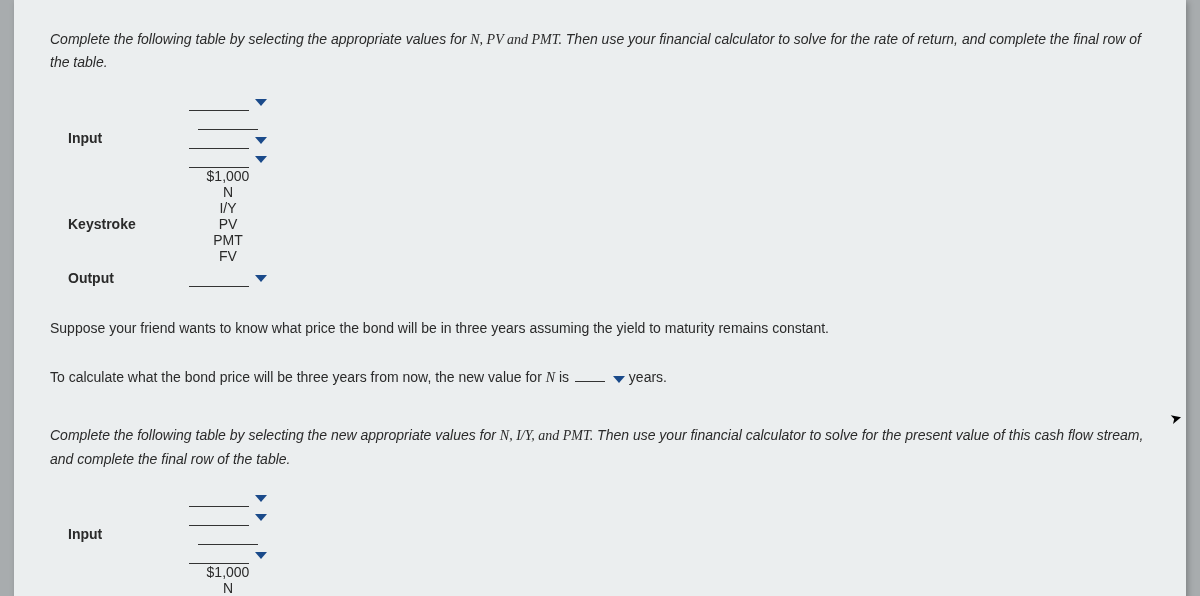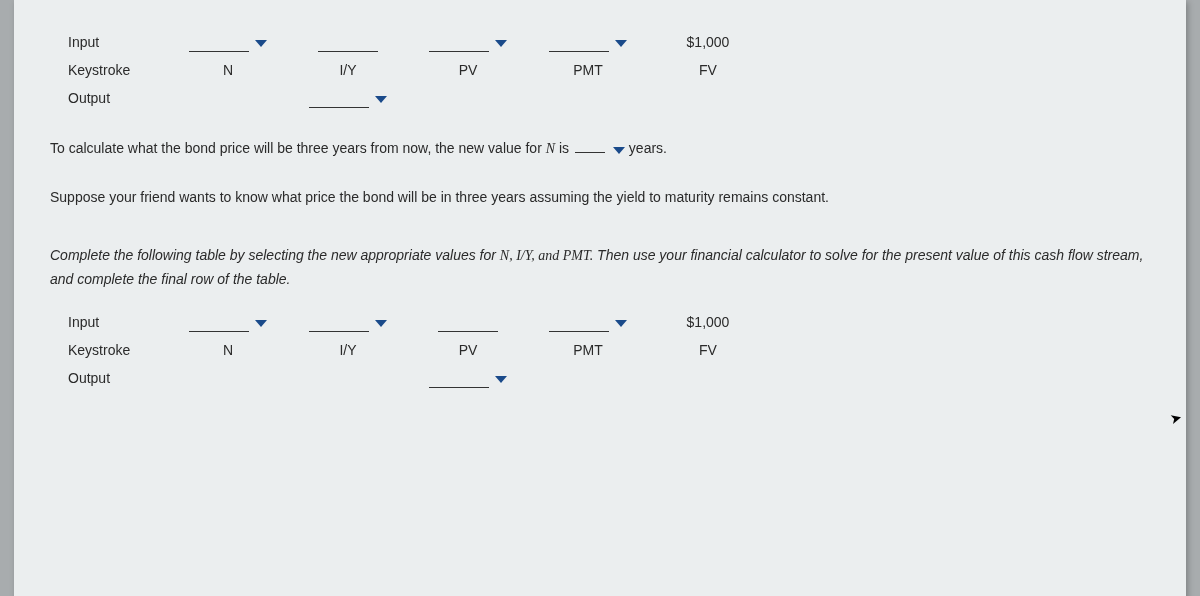--- a/index.html
+++ b/index.html
@@ -33,24 +33,25 @@
     font-family: Verdana, sans-serif;
   }
   .row {
     display: flex;
     flex-direction: row;
     align-items: center;
     min-height: 28px;
   }
   .lab {
     width: 100px;
-    font-weight: normal;
+    font-weight: bold;
   }
   .cells {
     display: flex;
+    flex-direction: column;
   }
   .cell {
     width: 120px;
     text-align: center;
     display: flex;
     justify-content: center;
     align-items: center;
   }
   .blank {
     display: inline-block;
@@ -95,20 +96,25 @@
     font-size:14px;
     color:#000;
     transform: rotate(-15deg);
   }
 </style>
 </head>
 <body>
 
 <div class="paper">
 
+  <div class="instruction">
+    <span>Complete the following table by selecting the appropriate values for </span>
+    <span class="italicvar" style="font-style:italic">N, PV and PMT.</span>
+    <span> Then use your financial calculator to solve for the rate of return, and complete the final row of the table.</span>
+  </div>
 
   <div class="table-block">
     <div class="row">
       <div class="lab">Input</div>
       <div class="cells">
         <div class="cell">
           <span class="blank"></span>
             <span class="dd"></span>
         </div>
         <div class="cell">
@@ -145,27 +151,27 @@
           <span class="blank"></span>
             <span class="dd"></span>
         </div>
         <div class="cell"></div>
           <div class="cell"></div>
           <div class="cell"></div>
       </div>
     </div>
   </div>
 
+  <div class="para">Suppose your friend wants to know what price the bond will be in three years assuming the yield to maturity remains constant.</div>
+
   <div class="para">
     <span>To calculate what the bond price will be three years from now, the new value for </span><span class="italicvar">N</span><span> is </span>
     <span class="inline-blank" style="min-width:30px"></span><span class="dd"></span>
     <span> years.</span>
   </div>
-
-  <div class="para">Suppose your friend wants to know what price the bond will be in three years assuming the yield to maturity remains constant.</div>
 
 
   <div class="instruction" style="margin-top:34px">
     <span>Complete the following table by selecting the new appropriate values for </span>
     <span class="italicvar" style="">N, I/Y, and PMT.</span>
     <span> Then use your financial calculator to solve for the present value of this cash flow stream, and complete the final row of the table.</span>
   </div>
 
   <div class="table-block">
     <div class="row">

